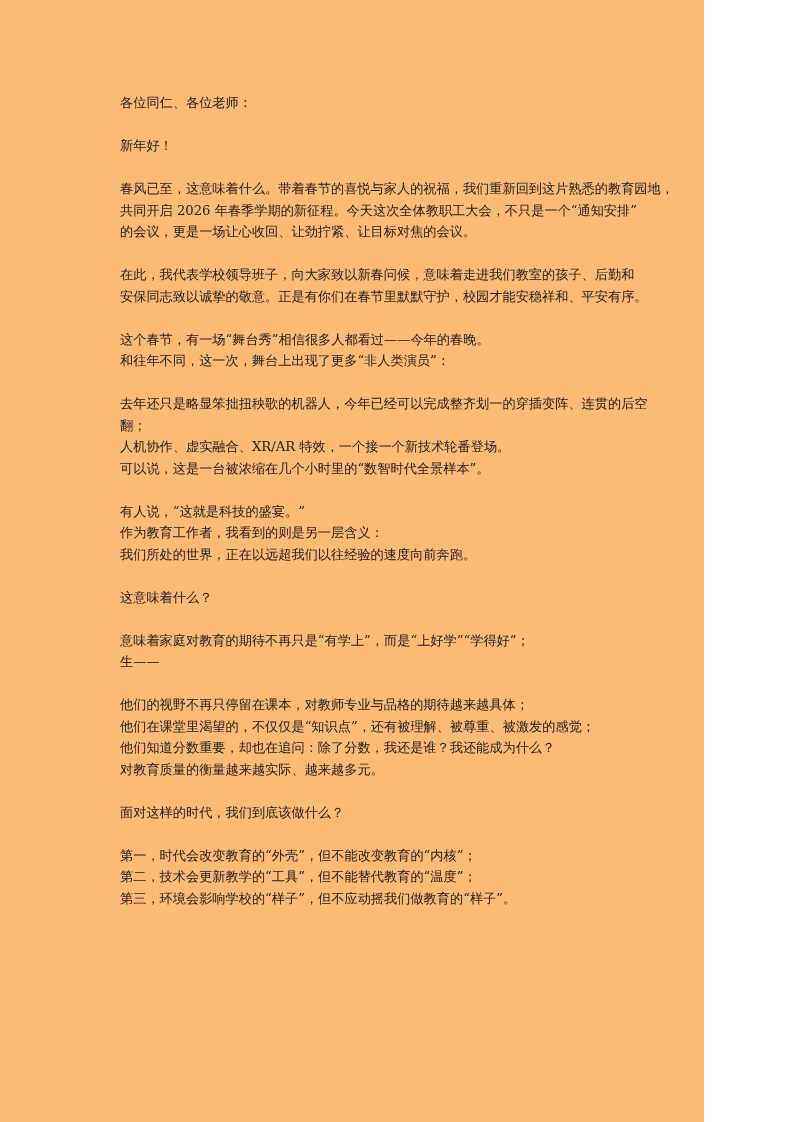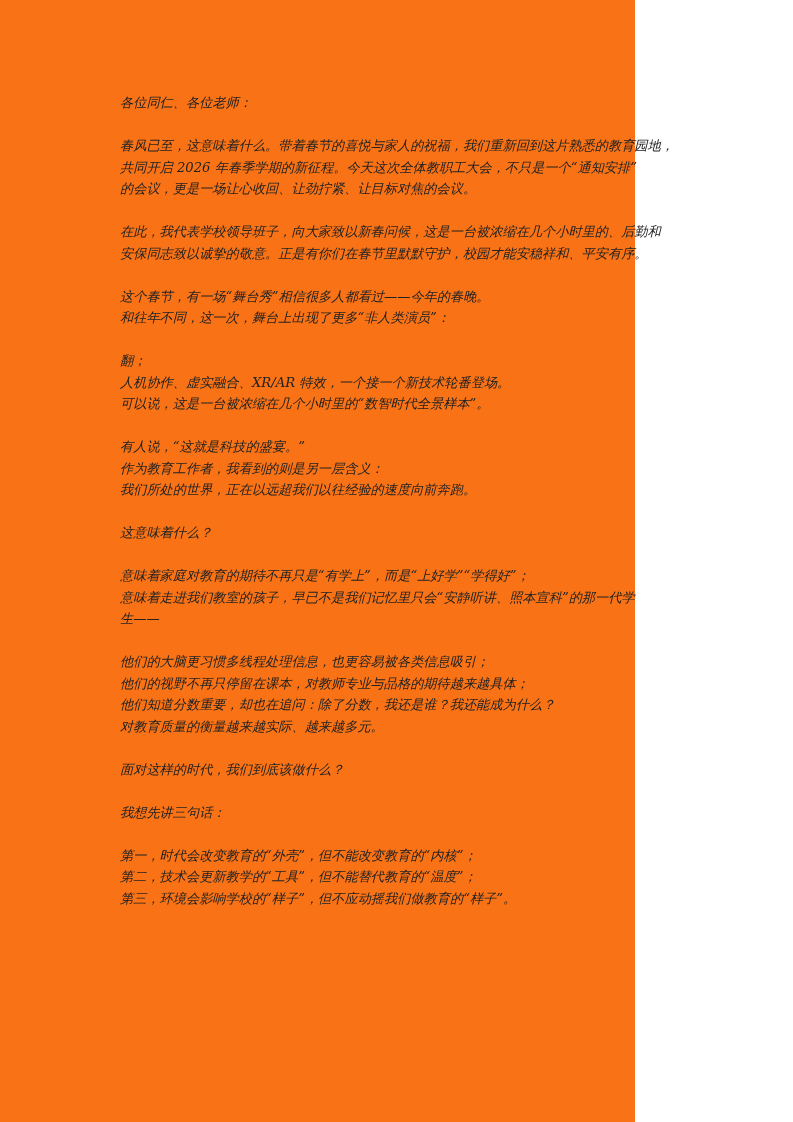--- a/index.html
+++ b/index.html
@@ -1,90 +1,90 @@
 <!DOCTYPE html>
 <html><head>
 <meta charset="utf-8">
 <style>
   html, body { margin: 0; padding: 0; background: #ffffff; }
   body { width: 793px; height: 1122px; overflow: hidden; position: relative; }
   .page {
-    position: absolute; left: 0; top: 0; width: 635px; height: 1122px; background: #f97316; font-style: italic;
+    position: absolute; left: 0; top: 0; width: 704px; height: 1122px; background: #fdba74;
   }
   .content {
     position: absolute; left: 120px; top: 92px; width: 570px;
     font-family: "DejaVu Serif", "Liberation Serif", serif;
     font-size: 13.2px; line-height: 21.5px; color: #222222;
   }
   .para { margin: 0 0 21.5px 0; }
   .line { display: block; white-space: nowrap; }
 </style>
 </head>
 <body>
 
 <div class="page">
   <div class="content">
 
     <p class="para">
       <span class="line">各位同仁、各位老师：</span>
     </p>
 
+    <p class="para">
+      <span class="line">新年好！</span>
+    </p>
 
     <p class="para">
       <span class="line">春风已至，这意味着什么。带着春节的喜悦与家人的祝福，我们重新回到这片熟悉的教育园地，</span>
       <span class="line">共同开启 2026 年春季学期的新征程。今天这次全体教职工大会，不只是一个“通知安排”</span>
       <span class="line">的会议，更是一场让心收回、让劲拧紧、让目标对焦的会议。</span>
     </p>
 
     <p class="para">
-      <span class="line">在此，我代表学校领导班子，向大家致以新春问候，这是一台被浓缩在几个小时里的、后勤和</span>
+      <span class="line">在此，我代表学校领导班子，向大家致以新春问候，意味着走进我们教室的孩子、后勤和</span>
       <span class="line">安保同志致以诚挚的敬意。正是有你们在春节里默默守护，校园才能安稳祥和、平安有序。</span>
     </p>
 
     <p class="para">
       <span class="line">这个春节，有一场“舞台秀”相信很多人都看过——今年的春晚。</span>
       <span class="line">和往年不同，这一次，舞台上出现了更多“非人类演员”：</span>
     </p>
 
     <p class="para">
+      <span class="line">去年还只是略显笨拙扭秧歌的机器人，今年已经可以完成整齐划一的穿插变阵、连贯的后空</span>
       <span class="line">翻；</span>
       <span class="line">人机协作、虚实融合、XR/AR 特效，一个接一个新技术轮番登场。</span>
       <span class="line">可以说，这是一台被浓缩在几个小时里的“数智时代全景样本”。</span>
     </p>
 
     <p class="para">
       <span class="line">有人说，“这就是科技的盛宴。”</span>
       <span class="line">作为教育工作者，我看到的则是另一层含义：</span>
       <span class="line">我们所处的世界，正在以远超我们以往经验的速度向前奔跑。</span>
     </p>
 
     <p class="para">
       <span class="line">这意味着什么？</span>
     </p>
 
     <p class="para">
       <span class="line">意味着家庭对教育的期待不再只是“有学上”，而是“上好学”“学得好”；</span>
-      <span class="line">意味着走进我们教室的孩子，早已不是我们记忆里只会“安静听讲、照本宣科”的那一代学</span>
       <span class="line">生——</span>
     </p>
 
     <p class="para">
-      <span class="line">他们的大脑更习惯多线程处理信息，也更容易被各类信息吸引；</span>
       <span class="line">他们的视野不再只停留在课本，对教师专业与品格的期待越来越具体；</span>
+      <span class="line">他们在课堂里渴望的，不仅仅是“知识点”，还有被理解、被尊重、被激发的感觉；</span>
       <span class="line">他们知道分数重要，却也在追问：除了分数，我还是谁？我还能成为什么？</span>
       <span class="line">对教育质量的衡量越来越实际、越来越多元。</span>
     </p>
 
     <p class="para">
       <span class="line">面对这样的时代，我们到底该做什么？</span>
     </p>
 
-    <p class="para">
-      <span class="line">我想先讲三句话：</span>
-    </p>
 
     <p class="para">
       <span class="line">第一，时代会改变教育的“外壳”，但不能改变教育的“内核”；</span>
       <span class="line">第二，技术会更新教学的“工具”，但不能替代教育的“温度”；</span>
       <span class="line">第三，环境会影响学校的“样子”，但不应动摇我们做教育的“样子”。</span>
     </p>
 
   </div>
 </div>
 

